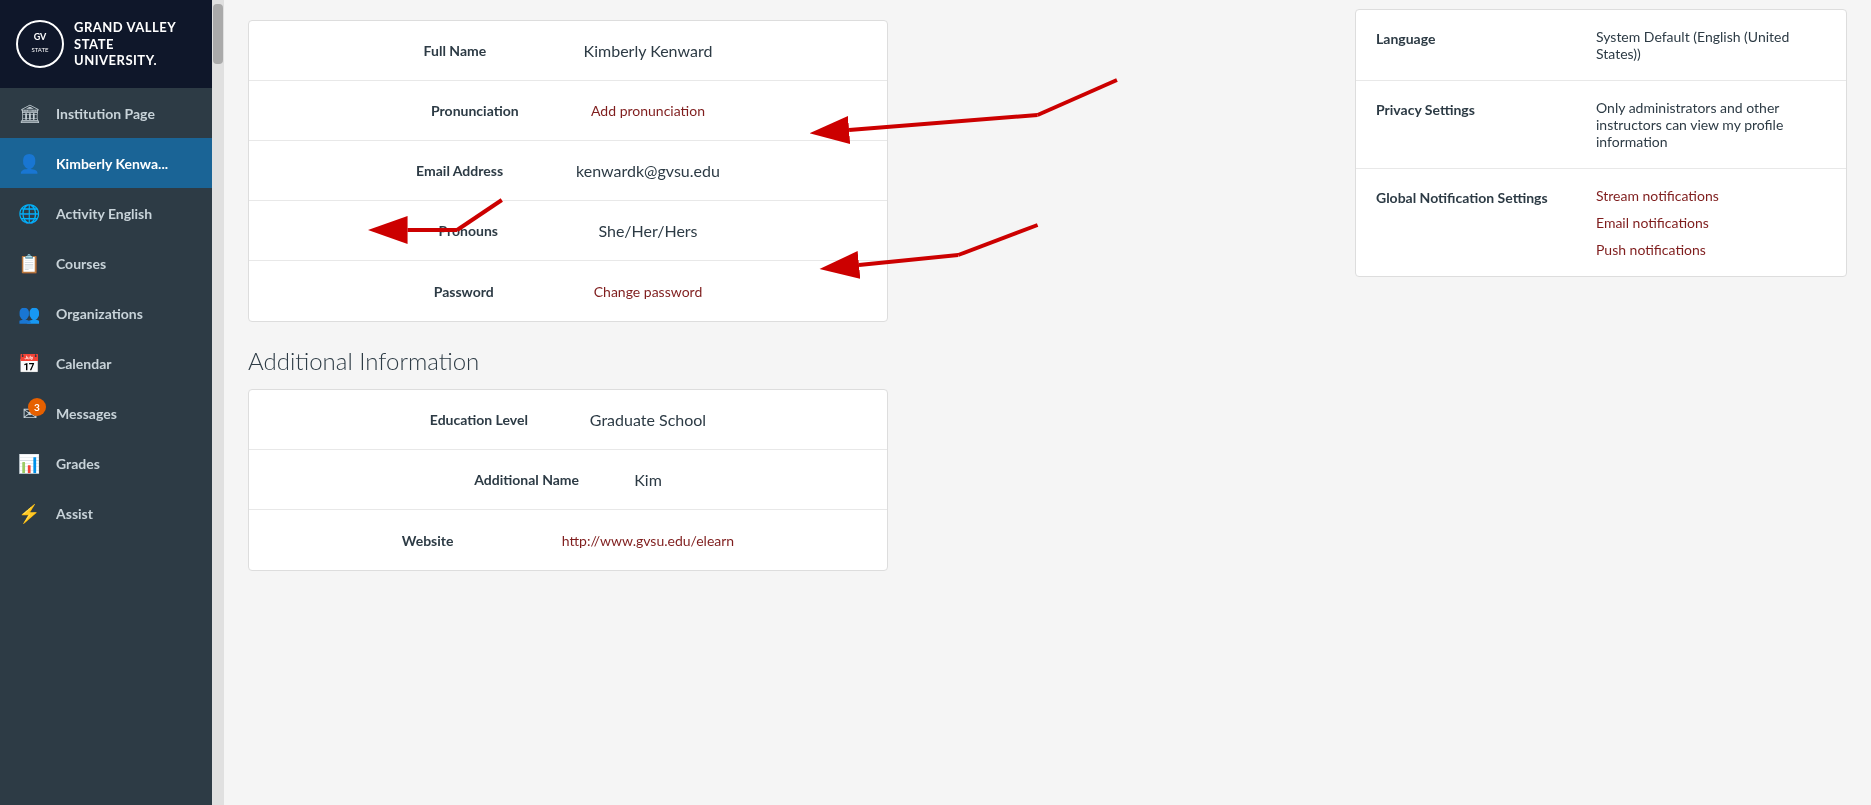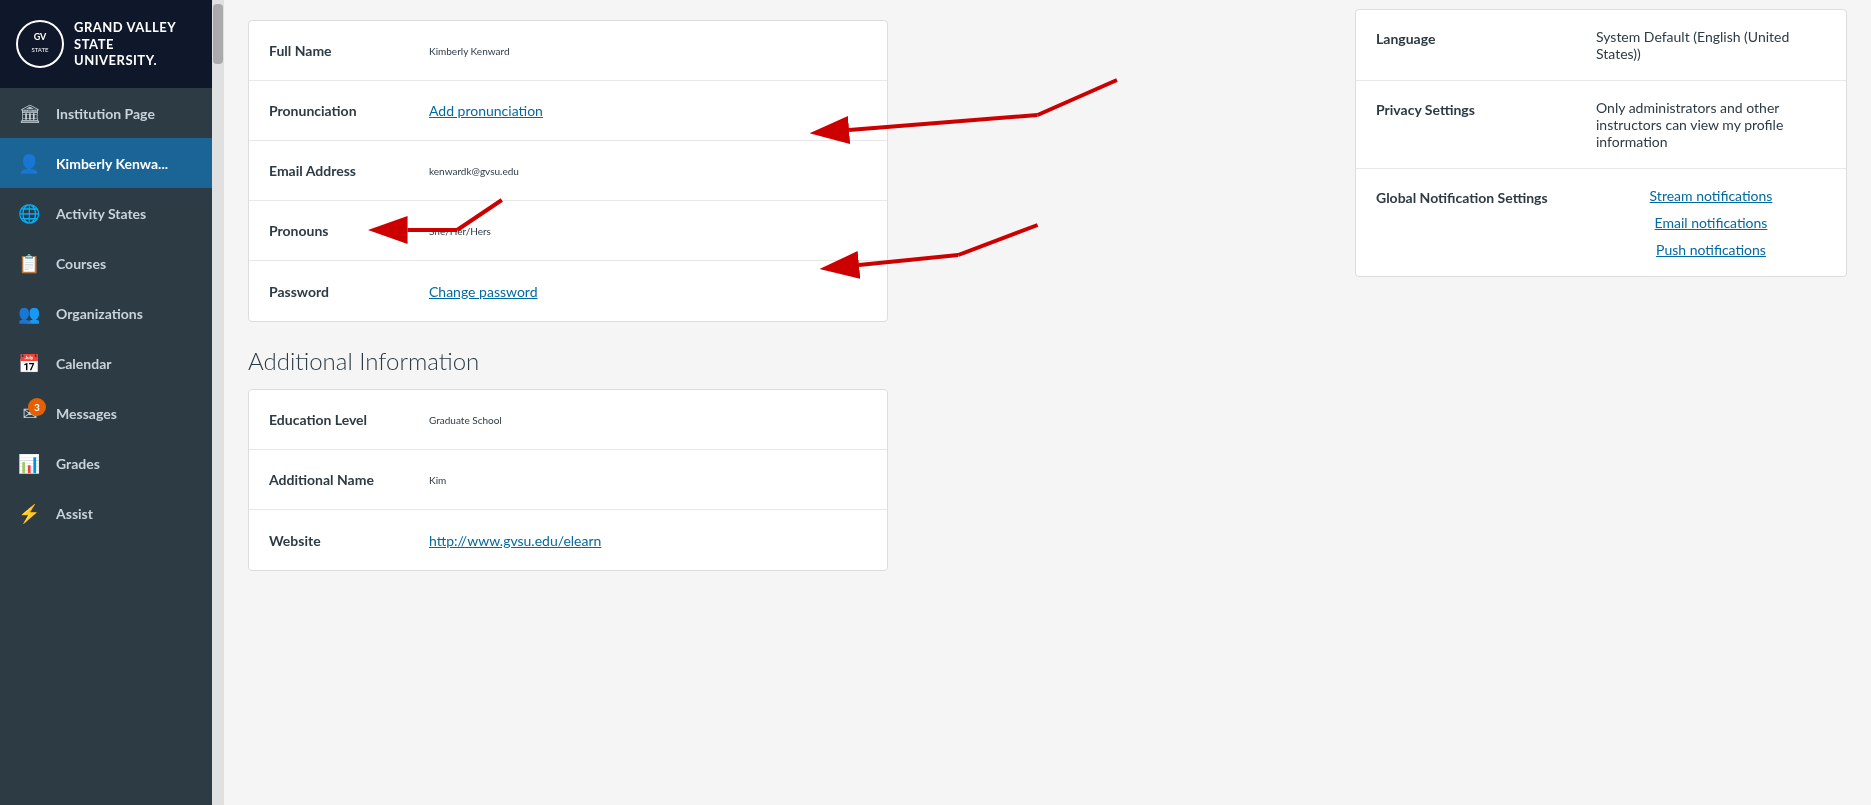--- a/index.html
+++ b/index.html
@@ -91,36 +91,36 @@
       border-radius: 4px;
       margin-bottom: 24px;
       max-width: 640px;
     }
     .profile-row {
       display: flex;
       align-items: center;
       border-bottom: 1px solid #e8e8e8;
       padding: 16px 20px;
       min-height: 60px;
+      justify-content: center;
     }
     .profile-row:last-child { border-bottom: none; }
     .profile-label {
       font-weight: 700;
       color: #2d3b45;
       width: 160px;
       flex-shrink: 0;
       font-size: 14px;
     }
     .profile-value {
       color: #2d3b45;
-      font-size: 10px;
+      font-size: 16px;
     }
     .profile-link {
-      color: #0369a1;
-      text-decoration: underline;
+      color: #7f1d1d;
       cursor: pointer;
       font-size: 14px;
     }
 
     
     .section-title {
       font-size: 24px;
       font-weight: 300;
       color: #2d3b45;
       margin-bottom: 14px;
@@ -158,21 +158,20 @@
     }
     .settings-value {
       color: #2d3b45;
       font-size: 14px;
       flex: 1;
     }
     .settings-links {
       display: flex;
       flex-direction: column;
       gap: 10px;
-      text-align: center;
     }
 
     
     .sidebar::-webkit-scrollbar { width: 4px; }
     .sidebar::-webkit-scrollbar-thumb { background: #555; border-radius: 2px; }
 
     
     .scroll-track {
       width: 12px;
       background: #e0e0e0;
@@ -223,21 +222,21 @@
     <div class="nav-item">
       <span class="nav-icon">🏛</span>
       <span class="nav-label">Institution Page</span>
     </div>
     <div class="nav-item active">
       <span class="nav-icon">👤</span>
       <span class="nav-label">Kimberly Kenwa...</span>
     </div>
     <div class="nav-item">
       <span class="nav-icon">🌐</span>
-      <span class="nav-label">Activity States</span>
+      <span class="nav-label">Activity English</span>
     </div>
     <div class="nav-item">
       <span class="nav-icon">📋</span>
       <span class="nav-label">Courses</span>
     </div>
     <div class="nav-item">
       <span class="nav-icon">👥</span>
       <span class="nav-label">Organizations</span>
     </div>
     <div class="nav-item">

